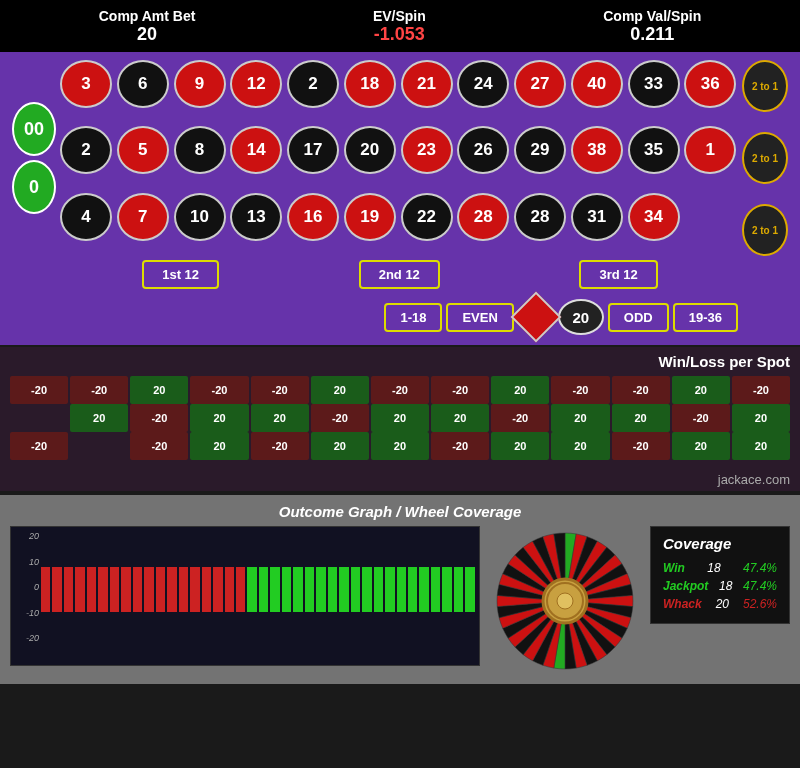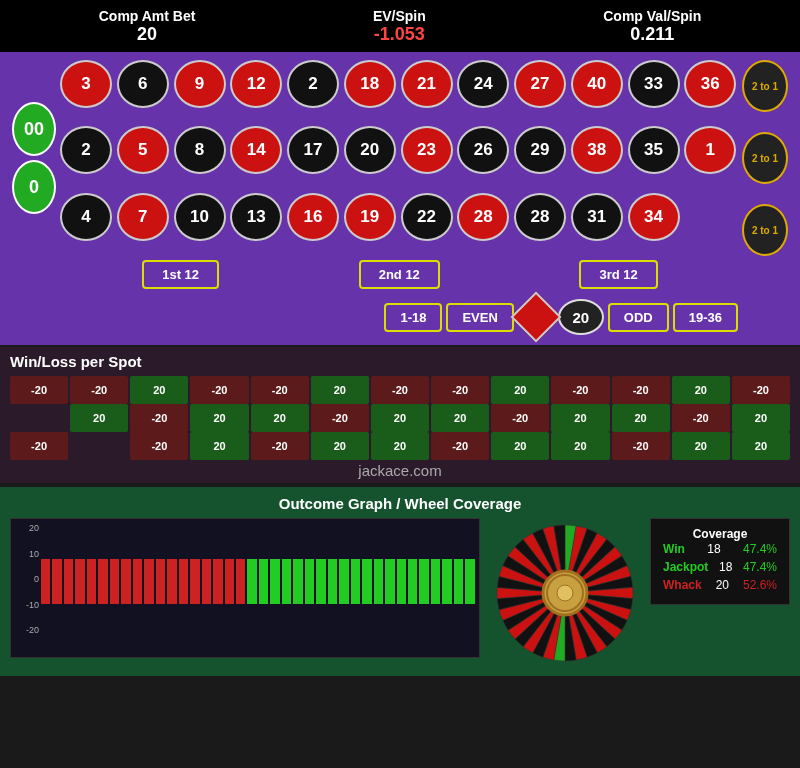--- a/index.html
+++ b/index.html
@@ -178,21 +178,21 @@
 
     
     .winloss-section {
       background: #2a1a2a;
       padding: 6px 10px 4px;
       margin-top: 2px;
     }
 
     .winloss-title {
       color: #fff;
-      text-align: left;
+      text-align: right;
       font-size: 15px;
       font-weight: bold;
       margin-bottom: 6px;
     }
 
     .winloss-grid {
       display: grid;
       grid-template-columns: repeat(13, 1fr);
       gap: 2px;
     }
@@ -204,31 +204,32 @@
       justify-content: center;
       font-size: 11px;
       font-weight: bold;
       border-radius: 2px;
     }
     .wl-cell.win { background: #1a5c1a; color: #fff; }
     .wl-cell.loss { background: #5c1a1a; color: #fff; }
     .wl-cell.empty { background: transparent; }
 
     .jackace {
-      text-align: center;
+      text-align: right;
       color: #aaa;
-      font-size: 15px;
-      padding-top: 2px;
+      font-size: 13px;
+      padding-top: 12px;
     }
 
     
     .outcome-section {
-      background: #14532d;
+      background: #737373;
       padding: 8px 10px;
       margin-top: 4px;
+      font-style: italic;
     }
 
     .outcome-title {
       color: #fff;
       text-align: center;
       font-size: 15px;
       font-weight: bold;
       margin-bottom: 6px;
     }
 
@@ -291,24 +292,24 @@
 
     
     .coverage-box {
       background: #111;
       border: 1px solid #333;
       padding: 8px 12px;
       min-width: 140px;
     }
     .coverage-title {
       color: #fff;
-      font-size: 12px;
-      font-weight: bold;
-      margin-bottom: 1px;
-      text-align: center;
+      font-size: 15px;
+      font-weight: bold;
+      margin-bottom: 9px;
+      text-align: left;
     }
     .coverage-row {
       display: flex;
       justify-content: space-between;
       margin-bottom: 4px;
       font-size: 12px;
     }
     .cov-label { font-weight: bold; }
     .cov-win { color: #22cc22; }
     .cov-jackpot { color: #22cc22; }

